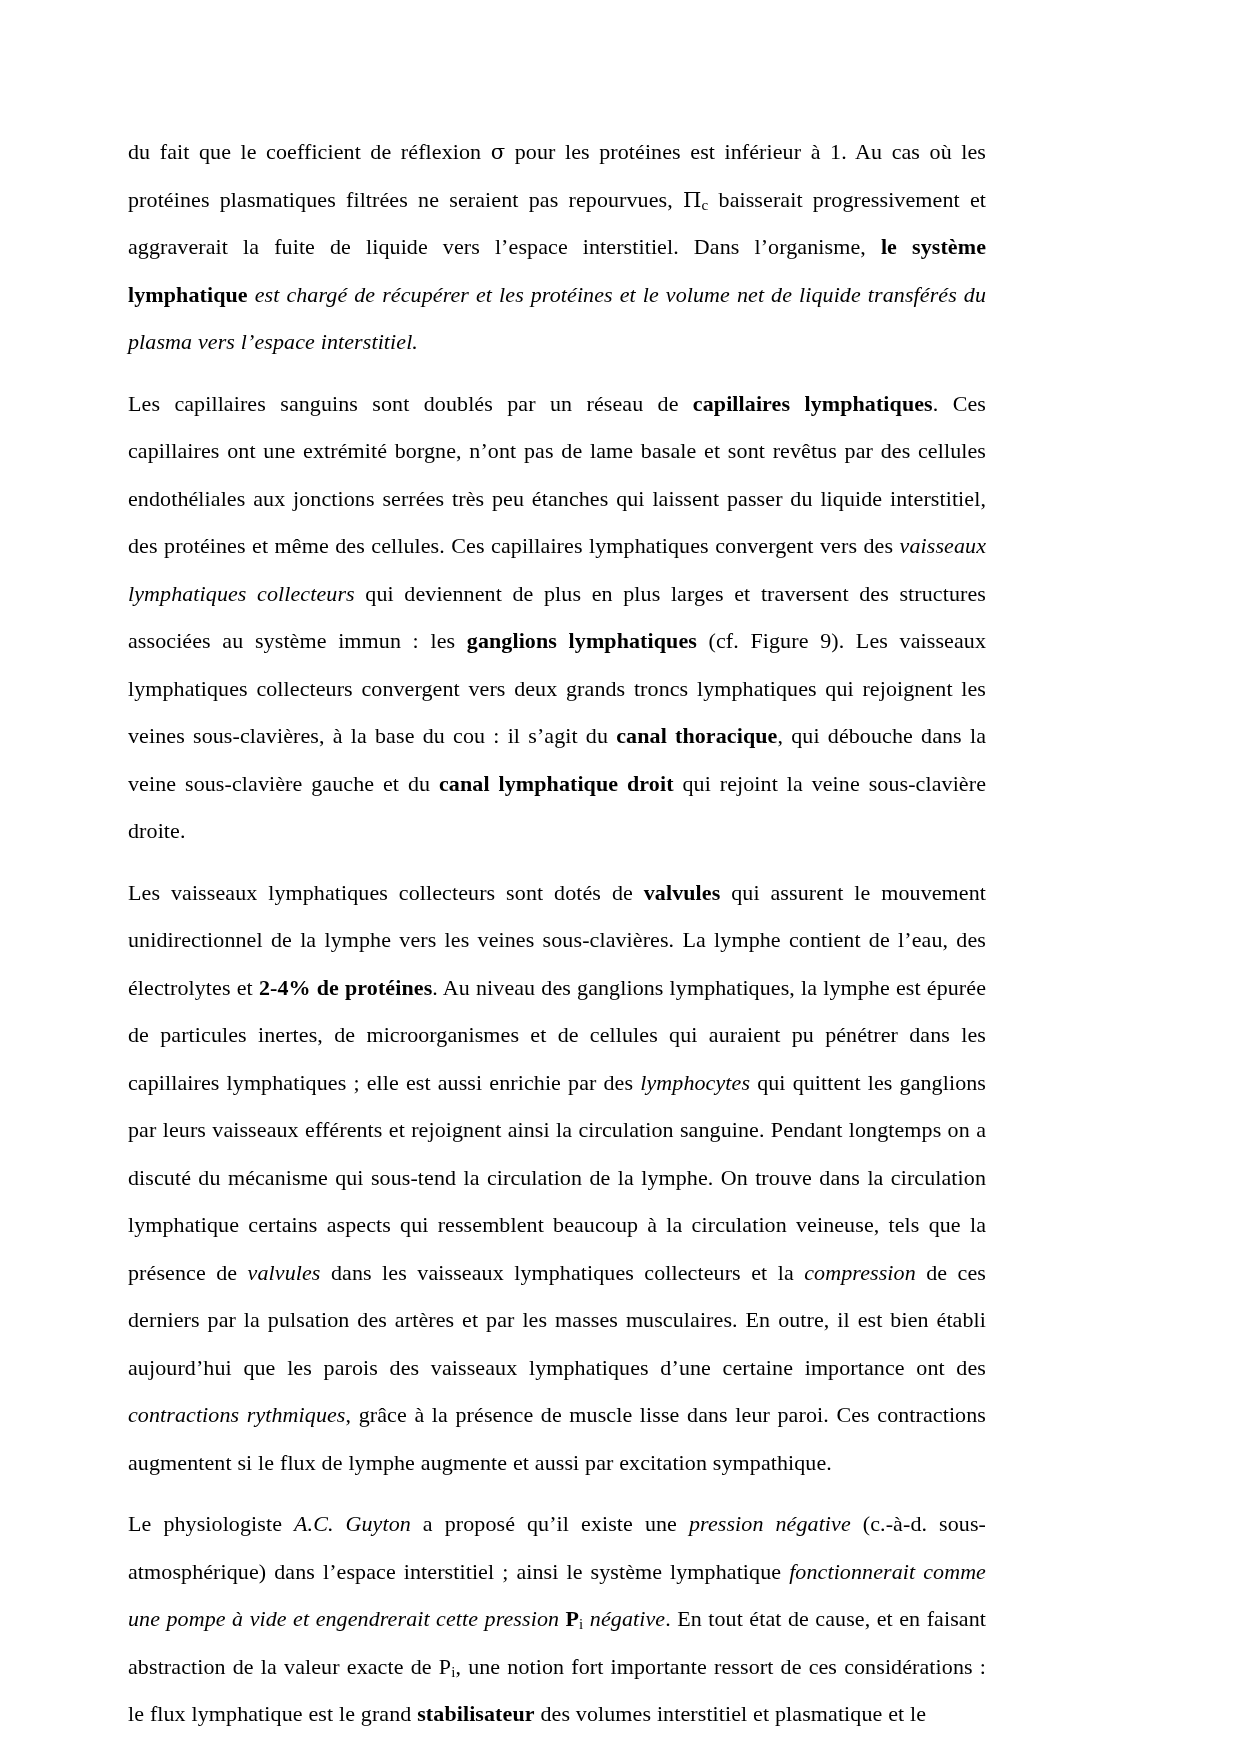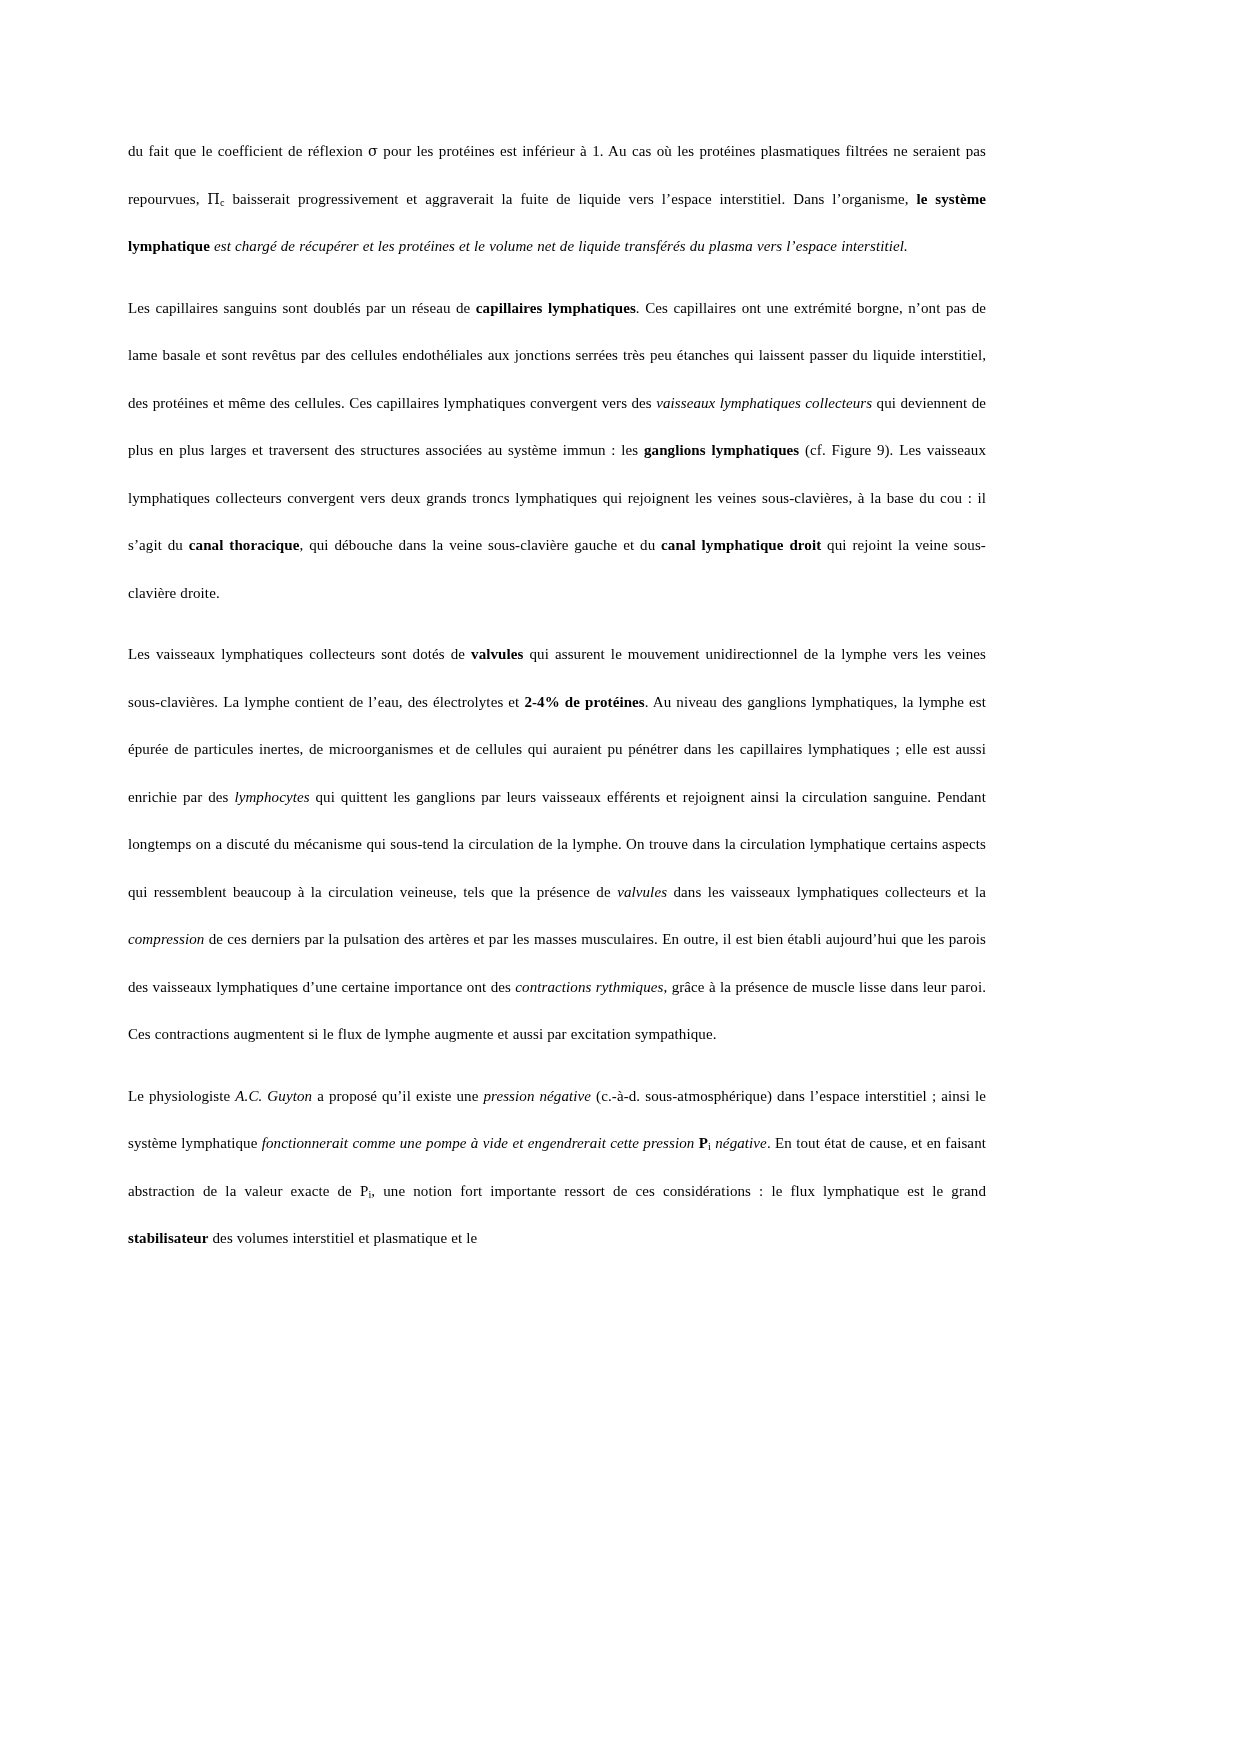--- a/index.html
+++ b/index.html
@@ -21,21 +21,21 @@
     overflow: hidden;
   }
   .content {
     position: absolute;
     left: 128px;
     top: 128px;
     width: 858px;
   }
   p.para {
     margin: 0 0 14px 0;
-    font-size: 15px;
+    font-size: 22px;
     line-height: 47.5px;
     text-align: justify;
     text-justify: inter-word;
     letter-spacing: 0.1px;
     word-spacing: 0.2px;
     hyphens: none;
   }
   p.para:last-child {
     margin-bottom: 0;
   }

